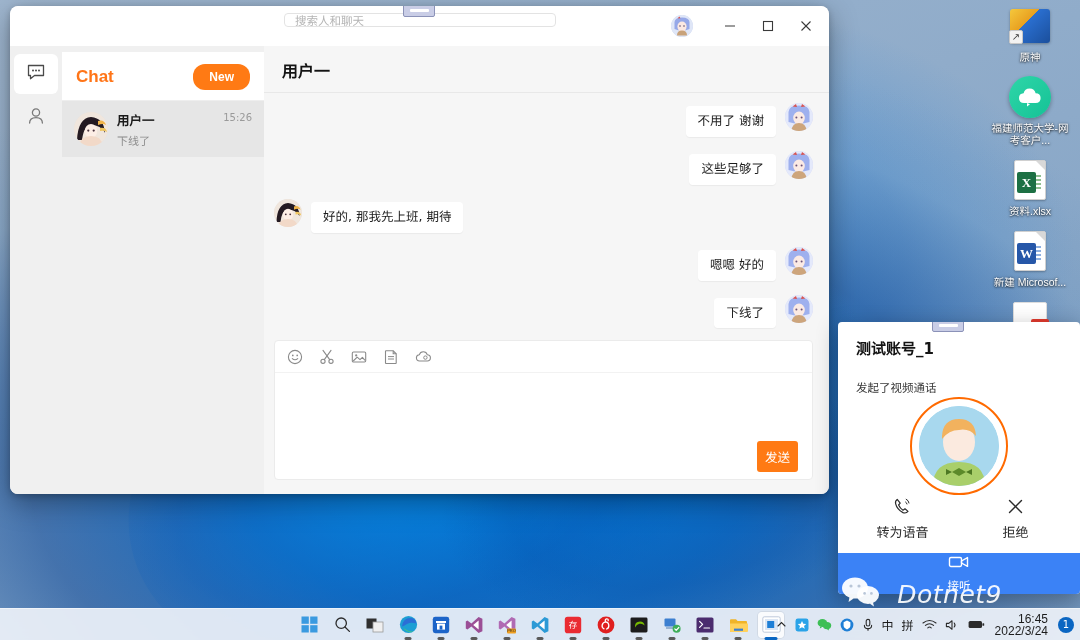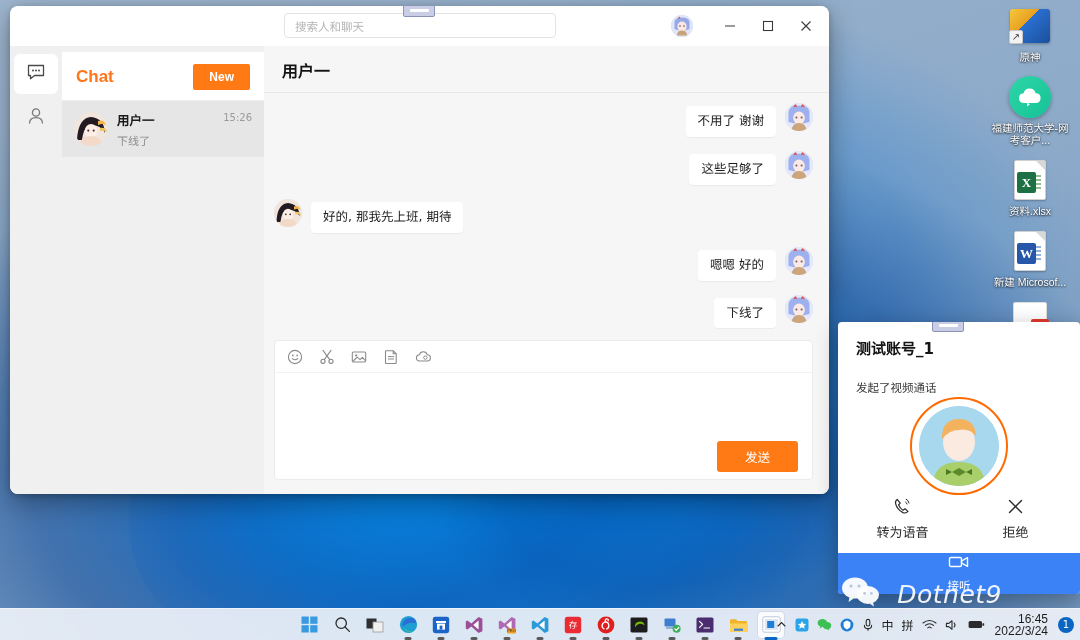--- a/index.html
+++ b/index.html
@@ -149,21 +149,21 @@
     border: 1px solid #8b92b8;
     border-radius: 2px;
     display: flex; align-items: center; justify-content: center;
     z-index: 20;
   }
   #snap-handle-main::after {
     content: ""; width: 19px; height: 3px; background: #ffffff; border-radius: 1px;
   }
   #search-box {
     position: absolute; left: 274px; top: 7px;
-    width: 272px; height: 25px;
+    width: 272px; height: 14px;
     background: #ffffff;
     border: 1px solid #e3e3e3;
     border-radius: 4px;
     display: flex; align-items: center;
     padding: 0 10px;
   }
   #search-input-text {
     font-size: 11.5px; color: #b4b4b4;
     font-family: "DejaVu Sans", sans-serif;
   }
@@ -223,21 +223,21 @@
     border-bottom: 1px solid #eeeeee;
     gap: 8px;
   }
   #chat-list-title {
     font-size: 17px; font-weight: bold; color: #ff7518;
     font-family: "Liberation Sans", sans-serif;
   }
   #new-chat-button {
     background: #ff7a14; color: #ffffff;
     font-size: 12px; font-weight: bold;
-    padding: 6px 16px; border: none; border-radius: 2px;
+    padding: 6px 16px; border: none; border-radius: 12px;
     cursor: pointer;
     font-family: "Liberation Sans", sans-serif;
   }
   #chat-list-scroll { flex: 1; background: #f0f0f0; overflow-y: auto; }
   .chat-list-item {
     display: flex; align-items: center;
     padding: 9px 12px;
     background: #e6e6e6;
     cursor: pointer;
   }
@@ -332,21 +332,21 @@
     overflow-y: auto;
   }
   #composer-footer {
     height: 40px; display: flex; align-items: center; justify-content: flex-end;
     padding: 0 14px 6px 0;
   }
   #send-button {
     background: #ff7a14; color: #ffffff;
     font-size: 12.5px;
     border: none; border-radius: 3px;
-    padding: 6px 28px;
+    padding: 6px 8px;
     cursor: pointer;
     font-family: "DejaVu Sans", sans-serif;
   }
 
   
   #call-popup {
     position: absolute; right: 0px; top: 322px;
     width: 242px; height: 272px;
     background: #ffffff;
     border-radius: 4px;

